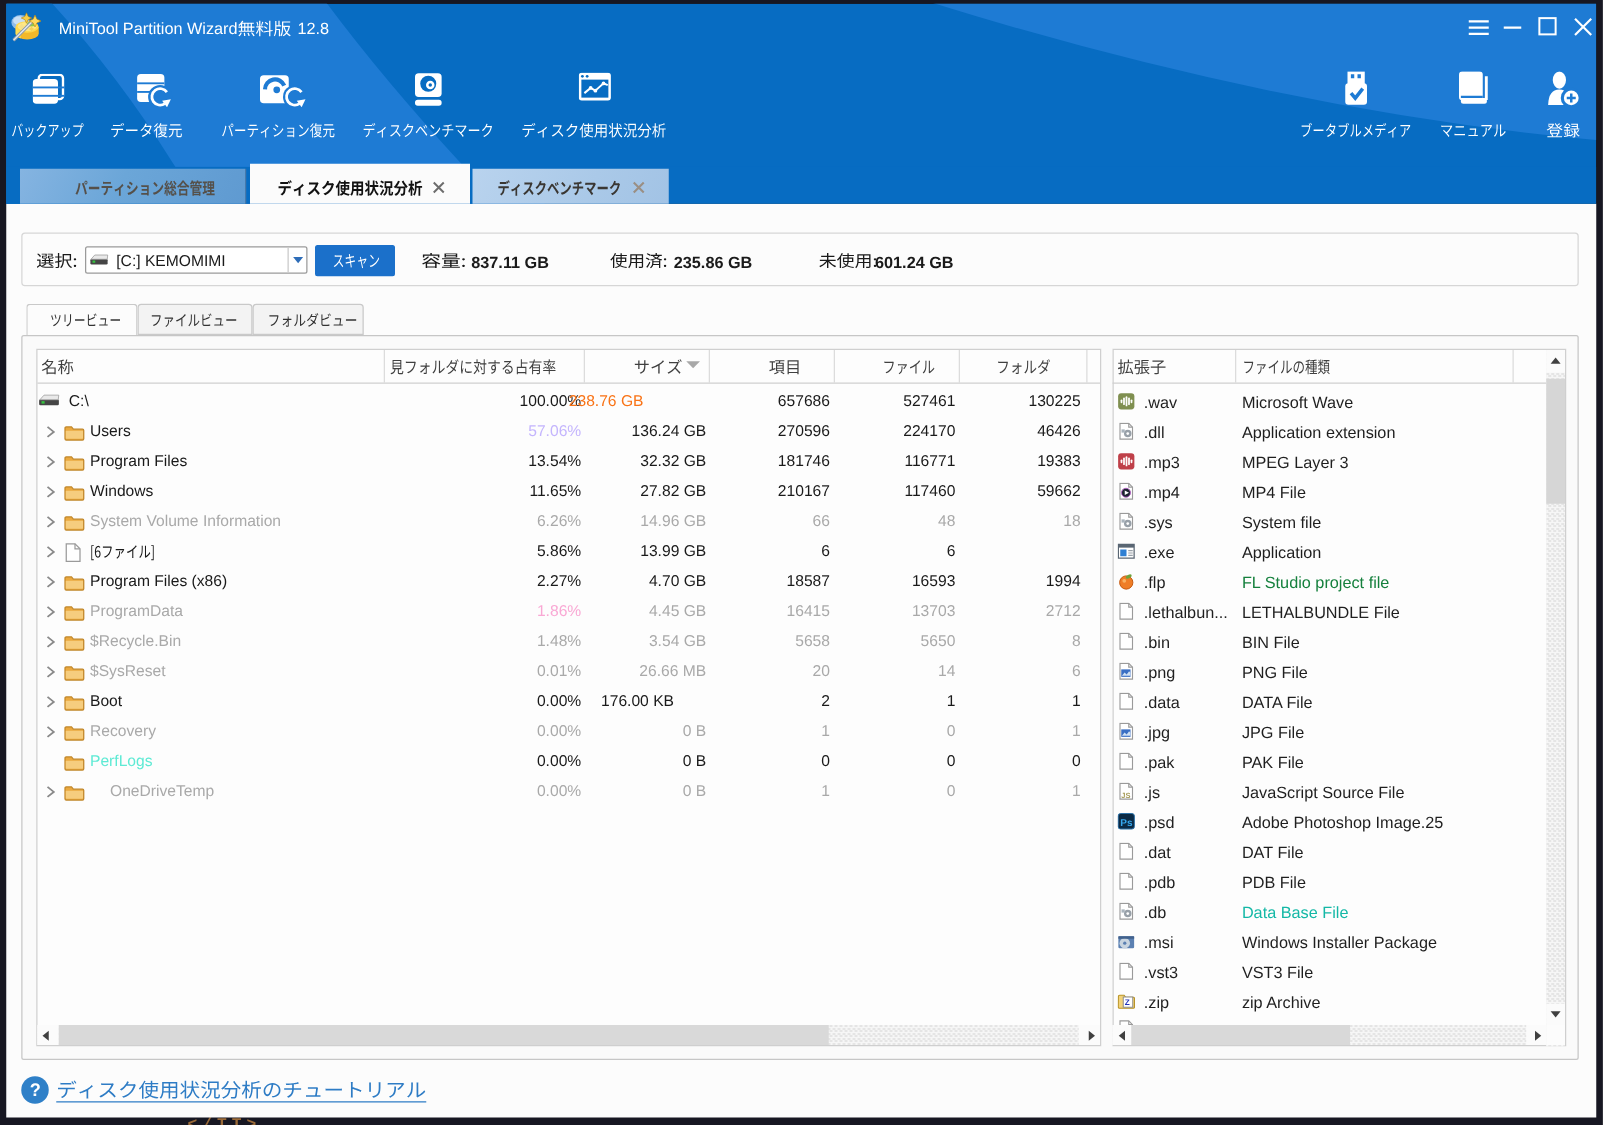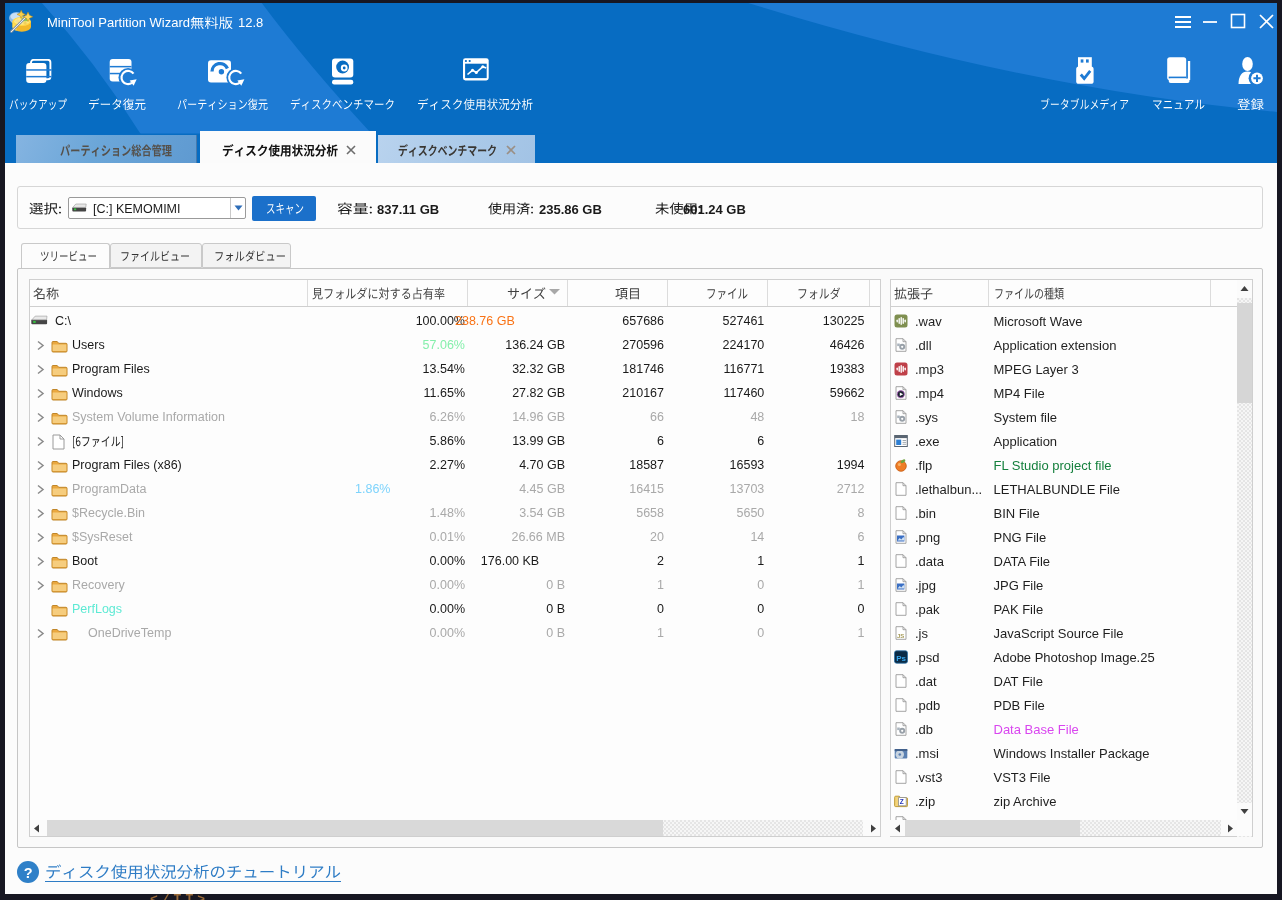--- a/index.html
+++ b/index.html
@@ -160,21 +160,21 @@
     <path transform="translate(0,11.4) scale(0.015803,-0.013000)" fill="#1a1a1a" d="M331 632 404 608Q371 565 328 523Q285 482 237 446Q190 411 144 384Q139 392 129 403Q120 414 109 425Q99 436 90 443Q159 477 223 527Q288 577 331 632ZM587 589 638 633Q684 606 734 572Q784 537 829 503Q873 468 901 440L846 389Q819 417 776 453Q733 489 683 525Q634 561 587 589ZM501 451Q460 397 395 340Q330 282 251 228Q172 175 88 134Q84 144 77 155Q69 166 61 178Q53 189 45 197Q130 235 210 289Q290 343 355 404Q420 464 459 520H535Q575 473 626 427Q676 381 733 341Q790 300 849 267Q909 234 967 211Q955 197 942 178Q929 159 919 143Q864 170 805 205Q745 241 689 282Q633 323 585 366Q536 409 501 451ZM225 255H778V-77H702V188H297V-81H225ZM259 20H742V-47H259ZM459 840H536V710H459ZM83 748H918V566H841V679H156V566H83Z M1250 665V610H1747V665ZM1250 763V709H1747V763ZM1177 808H1822V565H1177ZM1230 273V215H1777V273ZM1230 373V317H1777V373ZM1159 420H1851V169H1159ZM1462 403H1535V-27H1462ZM1052 522H1949V465H1052ZM1131 114H1873V61H1131ZM1047 3H1955V-55H1047Z M2139 390Q2112 390 2092 410Q2073 429 2073 460Q2073 491 2092 511Q2112 530 2139 530Q2166 530 2186 511Q2205 491 2205 460Q2205 429 2186 410Q2166 390 2139 390ZM2139 -13Q2112 -13 2092 6Q2073 26 2073 56Q2073 88 2092 107Q2112 126 2139 126Q2166 126 2186 107Q2205 88 2205 56Q2205 26 2186 6Q2166 -13 2139 -13Z"></path>
   </svg>
 <div style="position:absolute;left:377px;top:202px;font:bold 13px 'Liberation Sans',sans-serif;color:#1a1a1a">837.11 GB</div>
 <svg style="position:absolute;left:488px;top:201.6px;overflow:visible" width="46" height="13.8">
     <path transform="translate(0,11.4) scale(0.014033,-0.013000)" fill="#1a1a1a" d="M321 729H962V660H321ZM420 499V349H857V499ZM350 562H929V285H350ZM413 265Q460 186 541 129Q623 72 732 36Q842 0 972 -14Q964 -22 955 -34Q946 -46 939 -58Q932 -71 927 -82Q794 -62 683 -21Q572 21 488 87Q404 152 350 244ZM599 836H672V394Q672 336 666 279Q660 222 641 169Q622 116 584 69Q546 22 485 -17Q423 -56 330 -83Q325 -75 317 -63Q309 -52 301 -40Q293 -28 284 -21Q374 2 432 35Q490 68 524 109Q557 151 573 197Q589 244 594 294Q599 344 599 394ZM278 842 348 820Q314 736 269 654Q223 572 171 500Q118 428 63 372Q59 381 52 395Q44 409 36 423Q28 437 21 446Q71 494 119 558Q167 621 208 694Q249 766 278 842ZM173 581 243 652 245 651V-84H173Z M1196 770H1843V698H1196ZM1196 537H1841V466H1196ZM1190 298H1843V227H1190ZM1153 770H1227V407Q1227 350 1222 285Q1217 220 1204 153Q1190 87 1163 26Q1135 -35 1090 -85Q1085 -77 1074 -68Q1063 -58 1052 -49Q1041 -40 1032 -36Q1074 11 1098 66Q1122 121 1134 179Q1146 238 1150 296Q1153 354 1153 407ZM1813 770H1887V22Q1887 -14 1877 -33Q1866 -52 1841 -62Q1816 -71 1771 -73Q1726 -75 1655 -74Q1652 -60 1645 -39Q1637 -17 1629 -2Q1664 -3 1697 -3Q1729 -4 1753 -3Q1777 -3 1786 -3Q1801 -2 1807 3Q1813 8 1813 22ZM1467 743H1543V-71H1467Z M2322 735H2952V669H2322ZM2448 335H2829V270H2448ZM2445 175H2831V110H2445ZM2597 840H2673V704H2597ZM2793 394H2867V-79H2793ZM2772 700 2843 679Q2797 595 2719 537Q2640 478 2540 440Q2440 402 2330 379Q2326 387 2319 399Q2313 411 2305 423Q2298 435 2291 443Q2399 461 2494 493Q2589 525 2662 576Q2735 627 2772 700ZM2091 777 2132 831Q2165 818 2199 800Q2233 782 2263 762Q2294 742 2313 725L2270 663Q2251 682 2221 702Q2191 723 2157 743Q2123 763 2091 777ZM2038 506 2079 562Q2111 550 2146 533Q2181 515 2212 497Q2243 479 2263 462L2220 399Q2201 416 2170 436Q2139 455 2105 474Q2070 492 2038 506ZM2067 -18Q2093 21 2124 75Q2155 129 2187 189Q2219 250 2246 307L2303 260Q2278 207 2249 150Q2220 92 2190 36Q2160 -19 2132 -66ZM2407 394H2479V264Q2479 223 2474 177Q2469 131 2455 84Q2440 37 2412 -7Q2383 -52 2336 -90Q2329 -83 2319 -75Q2308 -67 2297 -60Q2286 -52 2277 -48Q2320 -14 2346 26Q2372 65 2385 107Q2399 149 2403 189Q2407 230 2407 264ZM2479 703Q2537 625 2610 578Q2684 530 2774 502Q2864 474 2970 454Q2958 442 2946 423Q2934 405 2929 387Q2820 411 2727 445Q2634 479 2557 534Q2480 589 2418 677Z M3139 390Q3112 390 3092 410Q3073 429 3073 460Q3073 491 3092 511Q3112 530 3139 530Q3166 530 3186 511Q3205 491 3205 460Q3205 429 3186 410Q3166 390 3139 390ZM3139 -13Q3112 -13 3092 6Q3073 26 3073 56Q3073 88 3092 107Q3112 126 3139 126Q3166 126 3186 107Q3205 88 3205 56Q3205 26 3186 6Q3166 -13 3139 -13Z"></path>
   </svg>
 <div style="position:absolute;left:539px;top:202px;font:bold 13px 'Liberation Sans',sans-serif;color:#1a1a1a">235.86 GB</div>
 <svg style="position:absolute;left:655px;top:201.6px;overflow:visible" width="47" height="13.8">
     <path transform="translate(0,11.4) scale(0.014338,-0.013000)" fill="#1a1a1a" d="M62 429H942V355H62ZM133 676H874V602H133ZM459 839H538V-80H459ZM440 391 504 364Q469 304 421 247Q373 190 318 139Q264 89 205 47Q147 6 89 -24Q82 -15 73 -3Q63 9 53 20Q43 32 34 39Q91 65 149 103Q208 141 262 187Q316 234 362 286Q407 338 440 391ZM557 391Q590 338 636 286Q683 235 737 188Q791 140 850 103Q909 65 966 40Q958 32 947 21Q937 10 928 -2Q918 -14 911 -25Q854 5 795 47Q736 89 681 140Q626 191 579 248Q531 305 495 364Z M1321 729H1962V660H1321ZM1420 499V349H1857V499ZM1350 562H1929V285H1350ZM1413 265Q1460 186 1541 129Q1623 72 1732 36Q1842 0 1972 -14Q1964 -22 1955 -34Q1946 -46 1939 -58Q1932 -71 1927 -82Q1794 -62 1683 -21Q1572 21 1488 87Q1404 152 1350 244ZM1599 836H1672V394Q1672 336 1666 279Q1660 222 1641 169Q1622 116 1584 69Q1546 22 1485 -17Q1423 -56 1330 -83Q1325 -75 1317 -63Q1309 -52 1301 -40Q1293 -28 1284 -21Q1374 2 1432 35Q1490 68 1524 109Q1557 151 1573 197Q1589 244 1594 294Q1599 344 1599 394ZM1278 842 1348 820Q1314 736 1269 654Q1223 572 1171 500Q1118 428 1063 372Q1059 381 1052 395Q1044 409 1036 423Q1028 437 1021 446Q1071 494 1119 558Q1167 621 1208 694Q1249 766 1278 842ZM1173 581 1243 652 1245 651V-84H1173Z M2196 770H2843V698H2196ZM2196 537H2841V466H2196ZM2190 298H2843V227H2190ZM2153 770H2227V407Q2227 350 2222 285Q2217 220 2204 153Q2190 87 2163 26Q2135 -35 2090 -85Q2085 -77 2074 -68Q2063 -58 2052 -49Q2041 -40 2032 -36Q2074 11 2098 66Q2122 121 2134 179Q2146 238 2150 296Q2153 354 2153 407ZM2813 770H2887V22Q2887 -14 2877 -33Q2866 -52 2841 -62Q2816 -71 2771 -73Q2726 -75 2655 -74Q2652 -60 2645 -39Q2637 -17 2629 -2Q2664 -3 2697 -3Q2729 -4 2753 -3Q2777 -3 2786 -3Q2801 -2 2807 3Q2813 8 2813 22ZM2467 743H2543V-71H2467Z M3139 390Q3112 390 3092 410Q3073 429 3073 460Q3073 491 3092 511Q3112 530 3139 530Q3166 530 3186 511Q3205 491 3205 460Q3205 429 3186 410Q3166 390 3139 390ZM3139 -13Q3112 -13 3092 6Q3073 26 3073 56Q3073 88 3092 107Q3112 126 3139 126Q3166 126 3186 107Q3205 88 3205 56Q3205 26 3186 6Q3166 -13 3139 -13Z"></path>
   </svg>
-<div style="position:absolute;left:683px;top:202px;font:bold 13px 'Liberation Sans',sans-serif;color:#1a1a1a">601.24 GB</div>
+<div style="position:absolute;left:700px;top:202px;font:bold 13px 'Liberation Sans',sans-serif;color:#1a1a1a">601.24 GB</div>
 <div style="position:absolute;left:109.5px;top:243px;width:92px;height:25px;border:1px solid #c9c9c9;border-radius:3px 3px 0 0;background:#f3f3f3;box-sizing:border-box"></div>
 <div style="position:absolute;left:201.5px;top:243px;width:89px;height:25px;border:1px solid #c9c9c9;border-radius:3px 3px 0 0;background:#f3f3f3;box-sizing:border-box"></div>
 <div style="position:absolute;left:21px;top:243px;width:89px;height:26px;border:1px solid #c9c9c9;border-bottom:none;border-radius:3px 3px 0 0;background:#fcfcfc;box-sizing:border-box"></div>
 <svg style="position:absolute;left:39.5px;top:249.9px;overflow:visible" width="57" height="12.7">
     <path transform="translate(0,10.6) scale(0.009500,-0.012000)" fill="#333" d="M456 752Q464 734 478 699Q492 664 507 624Q523 583 536 547Q549 510 555 489L477 462Q471 483 459 520Q446 556 431 596Q417 636 403 671Q389 707 379 726ZM900 688Q895 675 890 659Q886 643 882 631Q868 569 844 503Q821 437 789 374Q757 310 716 256Q665 189 600 132Q536 76 465 34Q395 -8 324 -33L255 37Q327 58 398 96Q469 134 533 186Q598 239 648 303Q688 353 720 421Q752 488 775 564Q798 639 808 714ZM177 692Q187 671 202 635Q217 600 234 558Q251 517 266 480Q280 442 289 418L210 389Q204 407 193 437Q183 466 169 500Q156 533 142 566Q129 599 117 624Q105 650 98 663Z M1776 759Q1775 740 1774 719Q1773 697 1773 672Q1773 652 1773 621Q1773 590 1773 559Q1773 529 1773 510Q1773 420 1766 357Q1760 294 1747 250Q1735 205 1715 171Q1695 137 1668 105Q1636 67 1594 38Q1553 10 1510 -10Q1467 -29 1430 -41L1365 28Q1434 45 1496 77Q1557 108 1604 161Q1631 192 1647 225Q1664 257 1672 297Q1681 337 1684 390Q1687 443 1687 514Q1687 534 1687 564Q1687 594 1687 625Q1687 655 1687 672Q1687 697 1686 719Q1684 740 1682 759ZM1312 751Q1311 737 1309 717Q1308 697 1308 679Q1308 672 1308 647Q1308 623 1308 589Q1308 555 1308 517Q1308 479 1308 443Q1308 408 1308 382Q1308 356 1308 345Q1308 326 1309 304Q1311 283 1312 269H1220Q1222 281 1223 302Q1225 324 1225 346Q1225 356 1225 382Q1225 409 1225 444Q1225 479 1225 517Q1225 555 1225 589Q1225 623 1225 647Q1225 672 1225 679Q1225 692 1224 715Q1223 737 1221 751Z M2102 433Q2117 432 2139 431Q2161 429 2187 429Q2214 428 2241 428Q2257 428 2291 428Q2324 428 2369 428Q2414 428 2465 428Q2515 428 2566 428Q2616 428 2662 428Q2707 428 2740 428Q2773 428 2789 428Q2827 428 2854 430Q2881 432 2897 433V335Q2882 336 2853 338Q2823 340 2790 340Q2774 340 2740 340Q2706 340 2661 340Q2617 340 2566 340Q2515 340 2465 340Q2414 340 2369 340Q2325 340 2291 340Q2257 340 2241 340Q2200 340 2163 338Q2126 337 2102 335Z M3728 784Q3741 766 3756 742Q3771 717 3785 692Q3800 667 3810 647L3756 622Q3741 653 3718 693Q3695 732 3675 761ZM3838 824Q3851 805 3867 780Q3883 755 3897 731Q3912 706 3922 688L3868 663Q3852 696 3829 735Q3806 773 3785 801ZM3279 750Q3277 733 3275 711Q3274 690 3274 669Q3274 656 3274 618Q3274 579 3274 525Q3274 472 3274 412Q3274 353 3274 298Q3274 243 3274 201Q3274 160 3274 141Q3274 103 3291 89Q3307 74 3344 67Q3368 63 3403 61Q3439 59 3476 59Q3516 59 3562 61Q3608 63 3656 67Q3703 71 3745 77Q3787 83 3818 91V-0Q3775 -7 3715 -11Q3654 -16 3591 -18Q3527 -21 3472 -21Q3428 -21 3385 -19Q3343 -16 3312 -11Q3254 -1 3223 29Q3192 58 3192 119Q3192 144 3192 189Q3192 234 3192 292Q3192 350 3192 410Q3192 471 3192 525Q3192 579 3192 617Q3192 656 3192 669Q3192 682 3192 696Q3191 710 3190 724Q3188 739 3186 750ZM3237 435Q3282 445 3336 459Q3391 474 3447 491Q3504 508 3558 527Q3611 546 3654 565Q3677 575 3699 586Q3721 597 3742 610L3777 530Q3756 521 3730 510Q3705 500 3683 491Q3636 472 3578 452Q3521 432 3460 414Q3399 395 3341 379Q3284 363 3237 352Z M4737 476Q4735 469 4733 460Q4731 451 4730 445Q4728 422 4722 383Q4717 344 4710 297Q4703 250 4696 203Q4689 157 4683 118Q4678 80 4674 59H4589Q4593 76 4598 111Q4604 147 4611 192Q4619 237 4625 283Q4631 328 4636 366Q4640 403 4641 423Q4622 423 4587 423Q4552 423 4511 423Q4469 423 4429 423Q4389 423 4360 423Q4332 423 4323 423Q4301 423 4282 422Q4262 421 4243 420V504Q4255 502 4269 501Q4282 500 4296 499Q4310 498 4322 498Q4334 498 4363 498Q4392 498 4430 498Q4467 498 4506 498Q4545 498 4577 498Q4610 498 4626 498Q4635 498 4644 499Q4654 500 4663 502Q4672 503 4676 505ZM4149 91Q4167 90 4188 88Q4209 87 4232 87Q4245 87 4286 87Q4328 87 4385 87Q4442 87 4505 87Q4567 87 4625 87Q4682 87 4723 87Q4764 87 4777 87Q4793 87 4817 88Q4840 89 4856 90V9Q4847 10 4833 10Q4819 10 4805 11Q4791 11 4780 11Q4766 11 4724 11Q4682 11 4624 11Q4566 11 4503 11Q4440 11 4383 11Q4326 11 4285 11Q4244 11 4232 11Q4209 11 4190 10Q4171 10 4149 8Z M5102 433Q5117 432 5139 431Q5161 429 5187 429Q5214 428 5241 428Q5257 428 5291 428Q5324 428 5369 428Q5414 428 5465 428Q5515 428 5566 428Q5616 428 5662 428Q5707 428 5740 428Q5773 428 5789 428Q5827 428 5854 430Q5881 432 5897 433V335Q5882 336 5853 338Q5823 340 5790 340Q5774 340 5740 340Q5706 340 5661 340Q5617 340 5566 340Q5515 340 5465 340Q5414 340 5369 340Q5325 340 5291 340Q5257 340 5241 340Q5200 340 5163 338Q5126 337 5102 335Z"></path>
   </svg>
 <svg style="position:absolute;left:120px;top:249.9px;overflow:visible" width="70" height="12.7">
     <path transform="translate(0,10.6) scale(0.010000,-0.012000)" fill="#333" d="M861 665Q856 654 853 642Q849 630 846 615Q838 575 825 528Q812 480 793 429Q775 379 751 332Q726 284 697 246Q651 188 595 138Q539 87 467 47Q395 7 303 -22L235 53Q333 78 404 114Q476 149 530 195Q584 241 625 294Q661 339 688 397Q714 455 732 513Q749 572 756 620Q742 620 703 620Q664 620 611 620Q558 620 500 620Q443 620 390 620Q337 620 298 620Q259 620 245 620Q215 620 190 619Q165 618 145 617V705Q159 704 176 702Q193 700 211 700Q229 699 245 699Q257 699 288 699Q319 699 361 699Q404 699 452 699Q501 699 548 699Q596 699 638 699Q679 699 708 699Q737 699 747 699Q758 699 772 700Q786 700 800 704Z M1865 505Q1861 499 1855 492Q1849 484 1845 478Q1834 460 1814 431Q1793 401 1766 367Q1739 332 1708 300Q1676 267 1642 244L1577 289Q1612 311 1646 344Q1680 376 1708 411Q1735 445 1749 469Q1735 469 1698 469Q1660 469 1610 469Q1559 469 1504 470Q1449 470 1399 470Q1350 470 1315 470Q1281 470 1271 470Q1249 470 1225 469Q1200 468 1177 466V549Q1198 546 1224 544Q1249 542 1271 542Q1281 542 1317 542Q1353 542 1405 542Q1458 542 1515 542Q1572 542 1624 542Q1677 542 1715 542Q1754 542 1765 542Q1773 542 1783 543Q1794 544 1804 545Q1814 546 1820 547ZM1529 402Q1529 338 1524 281Q1520 225 1507 174Q1494 124 1469 79Q1443 35 1401 -4Q1359 -43 1296 -79L1225 -23Q1242 -17 1259 -9Q1277 -0 1294 11Q1362 56 1394 108Q1427 160 1437 219Q1448 277 1448 342Q1448 357 1446 372Q1445 388 1442 402Z M2086 361Q2216 396 2328 446Q2440 496 2523 548Q2575 581 2625 619Q2674 658 2718 700Q2762 742 2796 783L2863 721Q2821 676 2772 633Q2723 590 2668 551Q2614 511 2555 474Q2500 441 2431 406Q2362 371 2284 340Q2206 309 2126 283ZM2507 506 2593 532V76Q2593 57 2593 36Q2594 15 2595 -3Q2597 -21 2599 -31H2501Q2502 -21 2504 -3Q2505 15 2506 36Q2507 57 2507 76Z M3524 21Q3527 33 3529 48Q3530 62 3530 77Q3530 87 3530 121Q3530 155 3530 205Q3530 254 3530 312Q3530 370 3530 429Q3530 487 3530 538Q3530 589 3530 626Q3530 663 3530 676Q3530 705 3528 725Q3526 744 3525 750H3617Q3617 744 3615 724Q3613 704 3613 676Q3613 662 3613 626Q3613 591 3613 540Q3613 490 3613 432Q3613 375 3613 319Q3613 263 3613 216Q3613 168 3613 137Q3613 106 3613 99Q3660 121 3713 157Q3766 193 3816 241Q3867 289 3905 345L3952 277Q3909 219 3852 166Q3794 113 3732 71Q3670 29 3611 -0Q3599 -7 3591 -13Q3582 -19 3577 -23ZM3066 26Q3129 71 3173 135Q3217 199 3240 272Q3251 306 3257 357Q3263 408 3266 466Q3269 523 3269 577Q3270 632 3270 674Q3270 696 3268 714Q3266 731 3263 747H3355Q3354 741 3353 730Q3352 718 3351 704Q3350 690 3350 675Q3350 633 3349 576Q3348 520 3345 458Q3341 397 3335 342Q3330 287 3319 250Q3297 170 3251 99Q3204 28 3141 -25Z M4728 784Q4741 766 4756 742Q4771 717 4785 692Q4800 667 4810 647L4756 622Q4741 653 4718 693Q4695 732 4675 761ZM4838 824Q4851 805 4867 780Q4883 755 4897 731Q4912 706 4922 688L4868 663Q4852 696 4829 735Q4806 773 4785 801ZM4279 750Q4277 733 4275 711Q4274 690 4274 669Q4274 656 4274 618Q4274 579 4274 525Q4274 472 4274 412Q4274 353 4274 298Q4274 243 4274 201Q4274 160 4274 141Q4274 103 4291 89Q4307 74 4344 67Q4368 63 4403 61Q4439 59 4476 59Q4516 59 4562 61Q4608 63 4656 67Q4703 71 4745 77Q4787 83 4818 91V-0Q4775 -7 4715 -11Q4654 -16 4591 -18Q4527 -21 4472 -21Q4428 -21 4385 -19Q4343 -16 4312 -11Q4254 -1 4223 29Q4192 58 4192 119Q4192 144 4192 189Q4192 234 4192 292Q4192 350 4192 410Q4192 471 4192 525Q4192 579 4192 617Q4192 656 4192 669Q4192 682 4192 696Q4191 710 4190 724Q4188 739 4186 750ZM4237 435Q4282 445 4336 459Q4391 474 4447 491Q4504 508 4558 527Q4611 546 4654 565Q4677 575 4699 586Q4721 597 4742 610L4777 530Q4756 521 4730 510Q4705 500 4683 491Q4636 472 4578 452Q4521 432 4460 414Q4399 395 4341 379Q4284 363 4237 352Z M5737 476Q5735 469 5733 460Q5731 451 5730 445Q5728 422 5722 383Q5717 344 5710 297Q5703 250 5696 203Q5689 157 5683 118Q5678 80 5674 59H5589Q5593 76 5598 111Q5604 147 5611 192Q5619 237 5625 283Q5631 328 5636 366Q5640 403 5641 423Q5622 423 5587 423Q5552 423 5511 423Q5469 423 5429 423Q5389 423 5360 423Q5332 423 5323 423Q5301 423 5282 422Q5262 421 5243 420V504Q5255 502 5269 501Q5282 500 5296 499Q5310 498 5322 498Q5334 498 5363 498Q5392 498 5430 498Q5467 498 5506 498Q5545 498 5577 498Q5610 498 5626 498Q5635 498 5644 499Q5654 500 5663 502Q5672 503 5676 505ZM5149 91Q5167 90 5188 88Q5209 87 5232 87Q5245 87 5286 87Q5328 87 5385 87Q5442 87 5505 87Q5567 87 5625 87Q5682 87 5723 87Q5764 87 5777 87Q5793 87 5817 88Q5840 89 5856 90V9Q5847 10 5833 10Q5819 10 5805 11Q5791 11 5780 11Q5766 11 5724 11Q5682 11 5624 11Q5566 11 5503 11Q5440 11 5383 11Q5326 11 5285 11Q5244 11 5232 11Q5209 11 5190 10Q5171 10 5149 8Z M6102 433Q6117 432 6139 431Q6161 429 6187 429Q6214 428 6241 428Q6257 428 6291 428Q6324 428 6369 428Q6414 428 6465 428Q6515 428 6566 428Q6616 428 6662 428Q6707 428 6740 428Q6773 428 6789 428Q6827 428 6854 430Q6881 432 6897 433V335Q6882 336 6853 338Q6823 340 6790 340Q6774 340 6740 340Q6706 340 6661 340Q6617 340 6566 340Q6515 340 6465 340Q6414 340 6369 340Q6325 340 6291 340Q6257 340 6241 340Q6200 340 6163 338Q6126 337 6102 335Z"></path>
   </svg>
 <svg style="position:absolute;left:214px;top:249.9px;overflow:visible" width="72" height="12.7">
@@ -222,21 +222,21 @@
 <div style="position:absolute;left:654.3px;top:314px;width:110px;text-align:right;font:12.5px 'Liberation Sans',sans-serif;color:#1a1a1a">527461</div>
 <div style="position:absolute;left:754.5px;top:314px;width:110px;text-align:right;font:12.5px 'Liberation Sans',sans-serif;color:#1a1a1a">130225</div>
 <svg style="position:absolute;left:36px;top:340px" width="9" height="11">
     <path d="M2,1.5 l5,4 -5,4" fill="none" stroke="#8a8a8a" stroke-width="1.5"></path>
   </svg>
 <svg style="position:absolute;left:50.5px;top:338.5px" width="17" height="14" viewBox="0 0 17 14">
     <path d="M1,3.5 a1,1 0 0 1 1,-1 h4.2 l1.5,1.8 h7.3 a1,1 0 0 1 1,1 v6.7 a1,1 0 0 1 -1,1 h-13 a1,1 0 0 1 -1,-1 Z" fill="#eaa83f" stroke="#c08629" stroke-width="1"></path>
     <path d="M1.6,5.6 h13.8 v5.8 a0.6,0.6 0 0 1 -0.6,0.6 h-12.6 a0.6,0.6 0 0 1 -0.6,-0.6 Z" fill="#f6cd7e"></path>
   </svg>
 <div style="position:absolute;left:72px;top:338px;font:12.5px 'Liberation Sans',sans-serif;color:#1a1a1a">Users</div>
-<div style="position:absolute;left:355px;top:338px;width:110px;text-align:right;font:12.5px 'Liberation Sans',sans-serif;color:#86efac">57.06%</div>
+<div style="position:absolute;left:355px;top:338px;width:110px;text-align:right;font:12.5px 'Liberation Sans',sans-serif;color:#c4b5fd">57.06%</div>
 <div style="position:absolute;left:455px;top:338px;width:110px;text-align:right;font:12.5px 'Liberation Sans',sans-serif;color:#1a1a1a">136.24 GB</div>
 <div style="position:absolute;left:554px;top:338px;width:110px;text-align:right;font:12.5px 'Liberation Sans',sans-serif;color:#1a1a1a">270596</div>
 <div style="position:absolute;left:654.3px;top:338px;width:110px;text-align:right;font:12.5px 'Liberation Sans',sans-serif;color:#1a1a1a">224170</div>
 <div style="position:absolute;left:754.5px;top:338px;width:110px;text-align:right;font:12.5px 'Liberation Sans',sans-serif;color:#1a1a1a">46426</div>
 <svg style="position:absolute;left:36px;top:364px" width="9" height="11">
     <path d="M2,1.5 l5,4 -5,4" fill="none" stroke="#8a8a8a" stroke-width="1.5"></path>
   </svg>
 <svg style="position:absolute;left:50.5px;top:362.5px" width="17" height="14" viewBox="0 0 17 14">
     <path d="M1,3.5 a1,1 0 0 1 1,-1 h4.2 l1.5,1.8 h7.3 a1,1 0 0 1 1,1 v6.7 a1,1 0 0 1 -1,1 h-13 a1,1 0 0 1 -1,-1 Z" fill="#eaa83f" stroke="#c08629" stroke-width="1"></path>
     <path d="M1.6,5.6 h13.8 v5.8 a0.6,0.6 0 0 1 -0.6,0.6 h-12.6 a0.6,0.6 0 0 1 -0.6,-0.6 Z" fill="#f6cd7e"></path>
@@ -301,21 +301,21 @@
 <div style="position:absolute;left:654.3px;top:458px;width:110px;text-align:right;font:12.5px 'Liberation Sans',sans-serif;color:#1a1a1a">16593</div>
 <div style="position:absolute;left:754.5px;top:458px;width:110px;text-align:right;font:12.5px 'Liberation Sans',sans-serif;color:#1a1a1a">1994</div>
 <svg style="position:absolute;left:36px;top:484px" width="9" height="11">
     <path d="M2,1.5 l5,4 -5,4" fill="none" stroke="#8a8a8a" stroke-width="1.5"></path>
   </svg>
 <svg style="position:absolute;left:50.5px;top:482.5px" width="17" height="14" viewBox="0 0 17 14">
     <path d="M1,3.5 a1,1 0 0 1 1,-1 h4.2 l1.5,1.8 h7.3 a1,1 0 0 1 1,1 v6.7 a1,1 0 0 1 -1,1 h-13 a1,1 0 0 1 -1,-1 Z" fill="#eaa83f" stroke="#c08629" stroke-width="1"></path>
     <path d="M1.6,5.6 h13.8 v5.8 a0.6,0.6 0 0 1 -0.6,0.6 h-12.6 a0.6,0.6 0 0 1 -0.6,-0.6 Z" fill="#f6cd7e"></path>
   </svg>
 <div style="position:absolute;left:72px;top:482px;font:12.5px 'Liberation Sans',sans-serif;color:#a9a9a9">ProgramData</div>
-<div style="position:absolute;left:355px;top:482px;width:110px;font:12.5px 'Liberation Sans',sans-serif;color:#7dd3fc">1.86%</div>
+<div style="position:absolute;left:355px;top:482px;width:110px;text-align:right;font:12.5px 'Liberation Sans',sans-serif;color:#f9a8d4">1.86%</div>
 <div style="position:absolute;left:455px;top:482px;width:110px;text-align:right;font:12.5px 'Liberation Sans',sans-serif;color:#a9a9a9">4.45 GB</div>
 <div style="position:absolute;left:554px;top:482px;width:110px;text-align:right;font:12.5px 'Liberation Sans',sans-serif;color:#a9a9a9">16415</div>
 <div style="position:absolute;left:654.3px;top:482px;width:110px;text-align:right;font:12.5px 'Liberation Sans',sans-serif;color:#a9a9a9">13703</div>
 <div style="position:absolute;left:754.5px;top:482px;width:110px;text-align:right;font:12.5px 'Liberation Sans',sans-serif;color:#a9a9a9">2712</div>
 <svg style="position:absolute;left:36px;top:508px" width="9" height="11">
     <path d="M2,1.5 l5,4 -5,4" fill="none" stroke="#8a8a8a" stroke-width="1.5"></path>
   </svg>
 <svg style="position:absolute;left:50.5px;top:506.5px" width="17" height="14" viewBox="0 0 17 14">
     <path d="M1,3.5 a1,1 0 0 1 1,-1 h4.2 l1.5,1.8 h7.3 a1,1 0 0 1 1,1 v6.7 a1,1 0 0 1 -1,1 h-13 a1,1 0 0 1 -1,-1 Z" fill="#eaa83f" stroke="#c08629" stroke-width="1"></path>
     <path d="M1.6,5.6 h13.8 v5.8 a0.6,0.6 0 0 1 -0.6,0.6 h-12.6 a0.6,0.6 0 0 1 -0.6,-0.6 Z" fill="#f6cd7e"></path>
@@ -537,21 +537,21 @@
 <div style="position:absolute;left:915px;top:697.5px;font:13px 'Liberation Sans',sans-serif;color:#1f1f1f">.pdb</div>
 <div style="position:absolute;left:993.5px;top:697.5px;font:13px 'Liberation Sans',sans-serif;color:#1f1f1f">PDB File</div>
 <svg style="position:absolute;left:893.5px;top:722px" width="14" height="15" viewBox="0 0 14 15">
     <path d="M2,0.7 h7 l3,3 v9.6 h-10 Z" fill="#fff" stroke="#9a9a9a" stroke-width="0.9"></path>
     <path d="M9,0.7 v3 h3" fill="none" stroke="#9a9a9a" stroke-width="0.9"></path>
     <circle cx="8.2" cy="8.8" r="3" fill="#98a0a8"></circle>
     <circle cx="8.2" cy="8.8" r="1.1" fill="#fff"></circle>
     <rect x="3.2" y="5.5" width="2.6" height="2.6" fill="#aab4bd"></rect>
   </svg>
 <div style="position:absolute;left:915px;top:721.5px;font:13px 'Liberation Sans',sans-serif;color:#1f1f1f">.db</div>
-<div style="position:absolute;left:993.5px;top:721.5px;font:13px 'Liberation Sans',sans-serif;color:#d946ef">Data Base File</div>
+<div style="position:absolute;left:993.5px;top:721.5px;font:13px 'Liberation Sans',sans-serif;color:#14b8a6">Data Base File</div>
 <svg style="position:absolute;left:893.5px;top:746px" width="14" height="15" viewBox="0 0 14 15">
     <rect x="0.7" y="3" width="12.6" height="9.5" rx="1" fill="#5b80b2"></rect>
     <circle cx="5.8" cy="8.5" r="4.2" fill="#c8d4e0"></circle>
     <circle cx="5.8" cy="8.5" r="1.3" fill="#5b80b2"></circle>
     <rect x="0.7" y="3" width="12.6" height="2" fill="#42618c"></rect>
   </svg>
 <div style="position:absolute;left:915px;top:745.5px;font:13px 'Liberation Sans',sans-serif;color:#1f1f1f">.msi</div>
 <div style="position:absolute;left:993.5px;top:745.5px;font:13px 'Liberation Sans',sans-serif;color:#1f1f1f">Windows Installer Package</div>
 <svg style="position:absolute;left:893.5px;top:770px" width="14" height="15" viewBox="0 0 14 15">
     <path d="M2,0.7 h7 l3,3 v9.6 h-10 Z" fill="#fff" stroke="#9a9a9a" stroke-width="0.9"></path>

